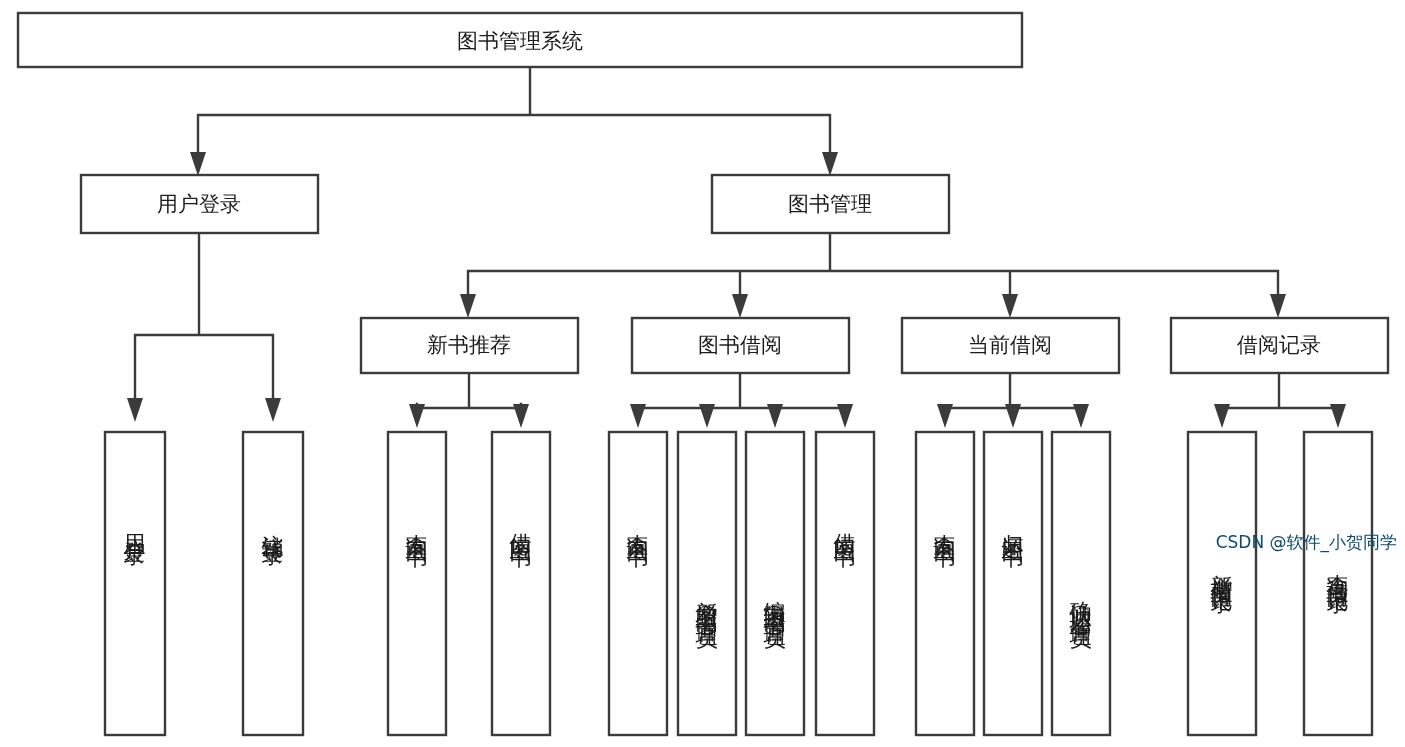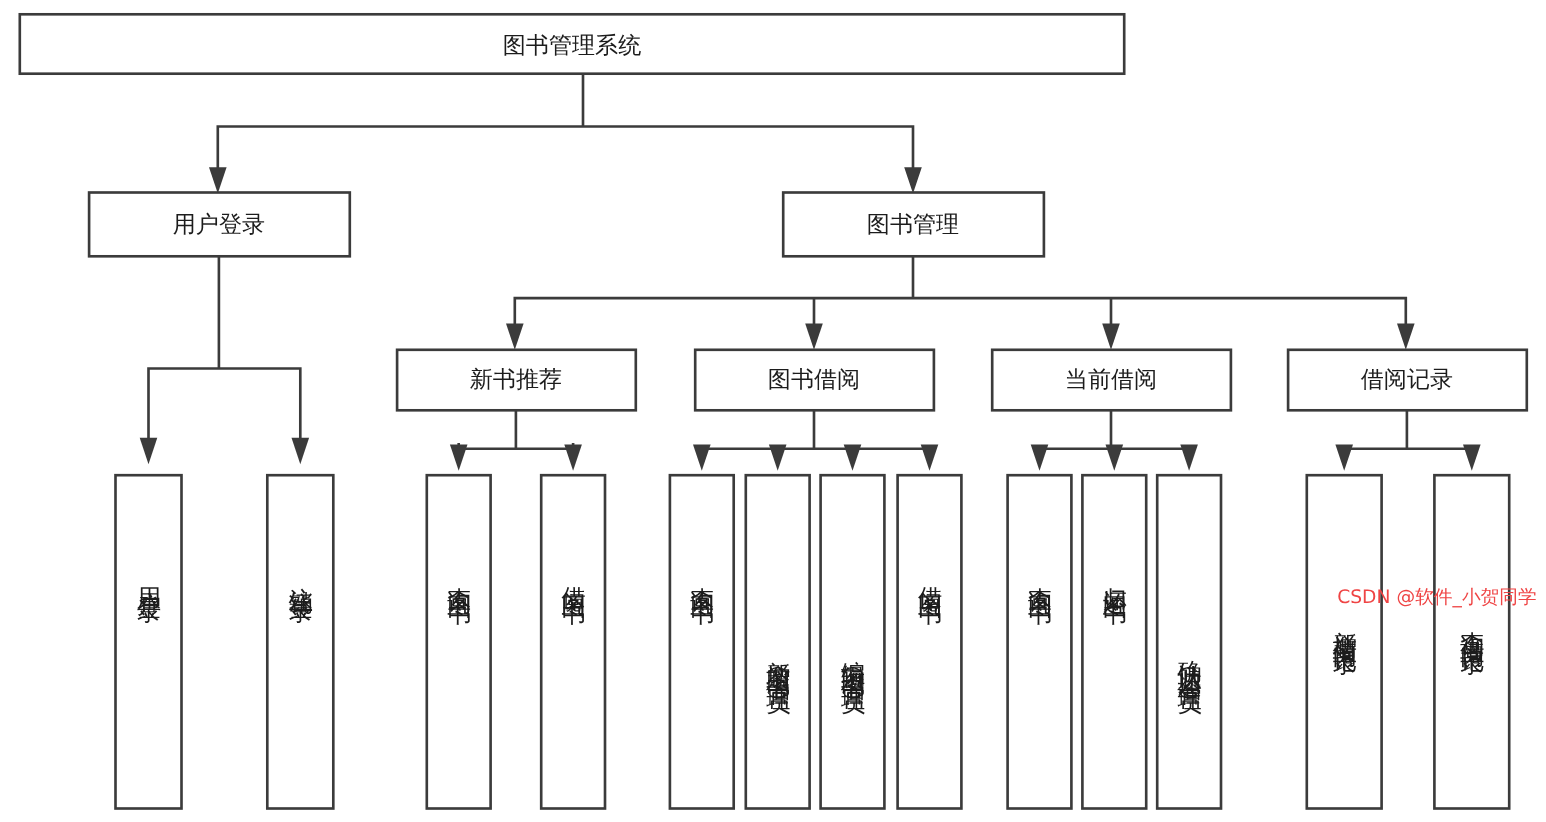--- a/index.html
+++ b/index.html
@@ -59,21 +59,21 @@
     text-orientation: upright;
     letter-spacing: 4px;
     dominant-baseline: central;
   }
   .watermark {
     position: absolute;
     right: 8px;
     bottom: 4px;
     font-family: "DejaVu Sans", "Liberation Sans", sans-serif;
     font-size: 17px;
-    color: #ef4444;
+    color: #0c4a6e;
     white-space: nowrap;
     pointer-events: none;
     user-select: none;
   }
 </style>
 </head>
 <body>
 
 <div id="diagram-root">
 

